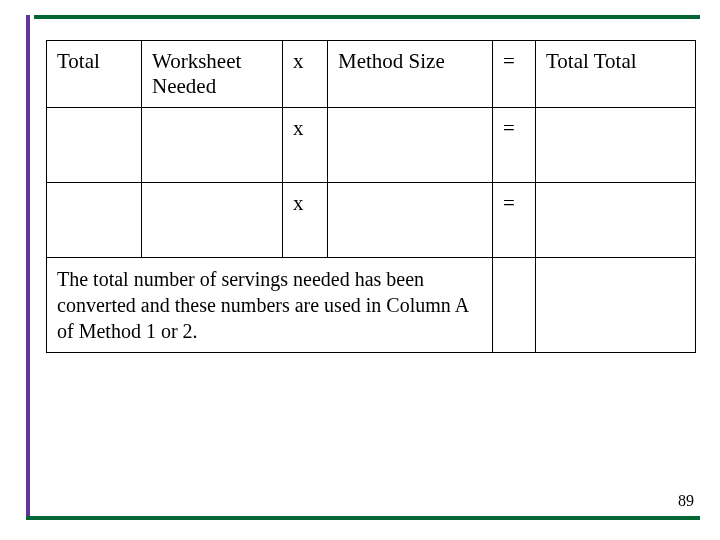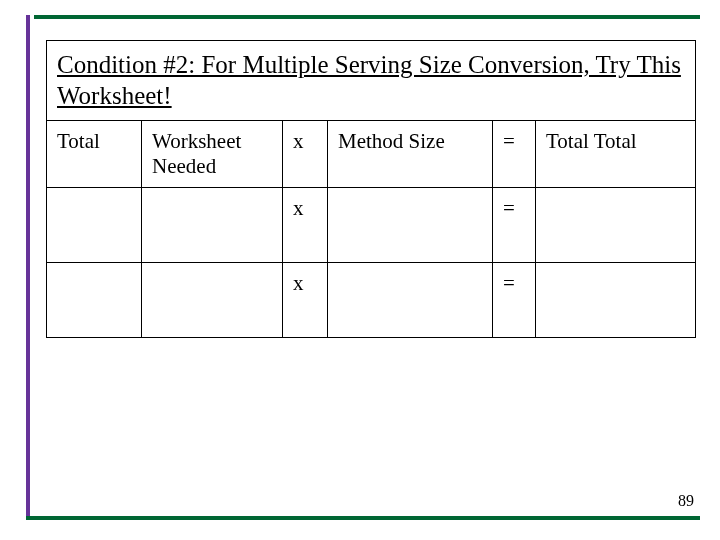--- a/index.html
+++ b/index.html
@@ -93,25 +93,20 @@
 </head>
 <body>
 
 <div class="top-rule"></div>
 <div class="left-rule"></div>
 <div class="bottom-rule"></div>
 
 <div class="content">
   <table class="main">
     <tbody>
-        <tr>
-      <td colspan="6" class="title-cell">
-        <span class="title-inner">Condition #2:  For Multiple Serving Size Conversion, Try This Worksheet!</span>
-      </td>
-    </tr>
     <tr>
       <td class="hdr col-grade">Total</td>
       <td class="hdr col-serv">Worksheet Needed</td>
       <td class="hdr col-x">x</td>
       <td class="hdr col-size">Method Size</td>
       <td class="hdr col-eq">=</td>
       <td class="hdr col-total">Total Total</td>
     </tr>
     <tr class="datarow">
       <td></td>
@@ -122,17 +117,22 @@
       <td></td>
     </tr>
     <tr class="datarow">
       <td></td>
       <td></td>
       <td>x</td>
       <td></td>
       <td>=</td>
       <td></td>
     </tr>
+    <tr>
+      <td colspan="4" class="footnote-cell">The total number of servings needed has been converted and these numbers are used in Column A of Method 1 or 2.</td>
+      <td class="empty-cell"></td>
+      <td class="empty-cell"></td>
+    </tr>
   </tbody>
     </table>
 </div>
 
 <div class="pagenum">89</div>
 
 </body></html>

